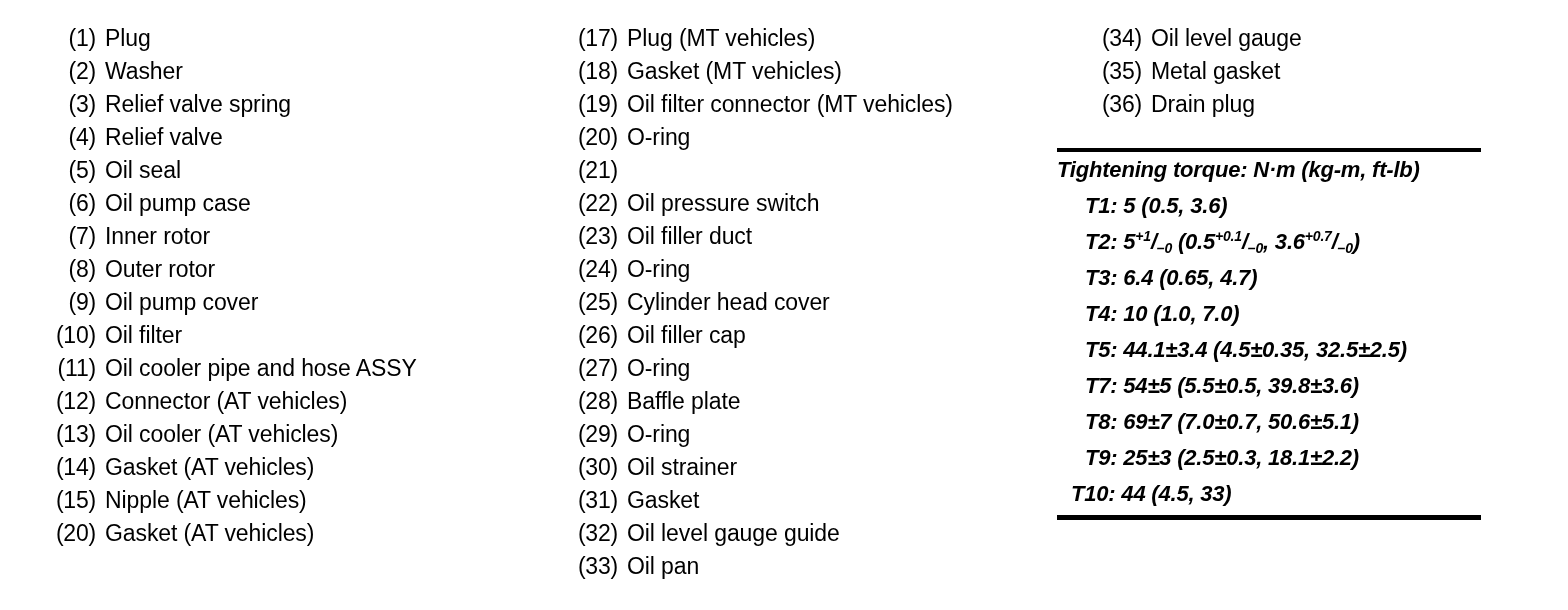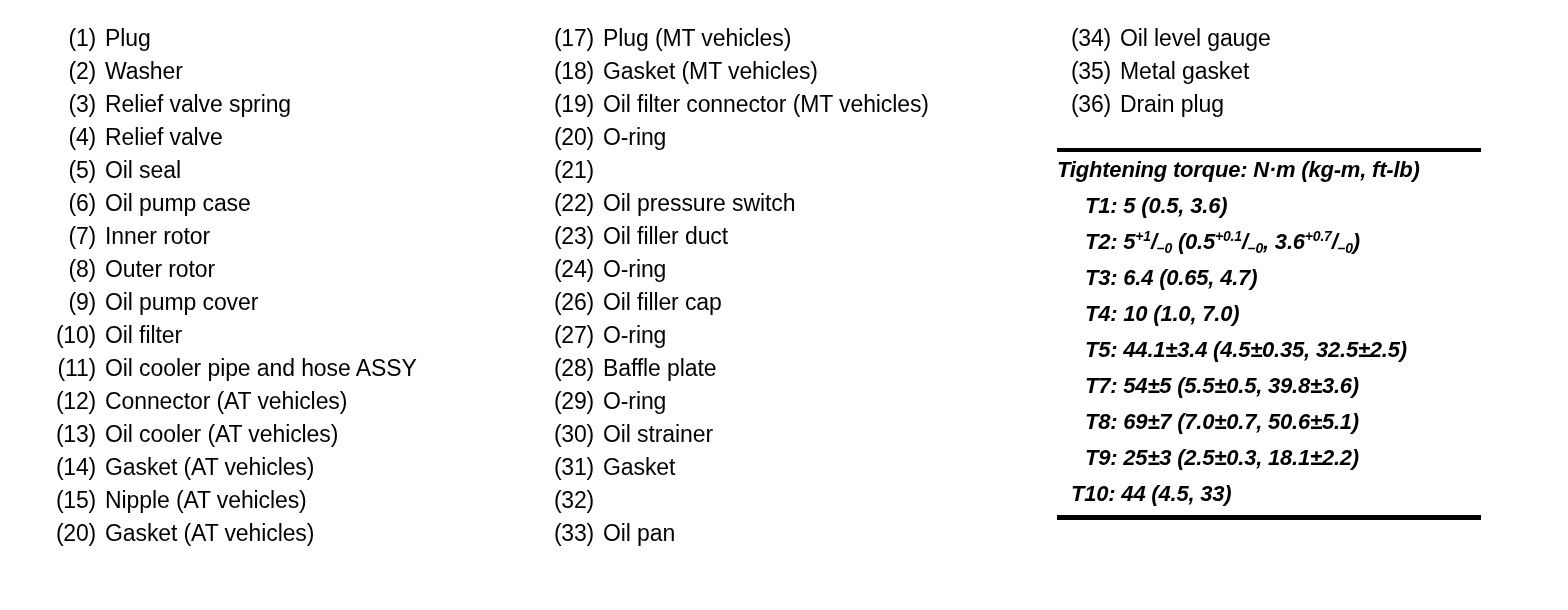--- a/index.html
+++ b/index.html
@@ -20,22 +20,22 @@
     position: absolute;
     inset: 0;
   }
 
   
   .col {
     position: absolute;
     top: 22px;
   }
   .col-1 { left: 38px;  width: 500px; }
-  .col-2 { left: 536px; width: 500px; }
-  .col-3 { left: 1053px; width: 480px; }
+  .col-2 { left: 560px; width: 500px; }
+  .col-3 { left: 1084px; width: 480px; }
 
   .part-row {
     display: flex;
     align-items: baseline;
     height: 33px;
     font-size: 23px;
     line-height: 33px;
     white-space: nowrap;
   }
   .part-num {
@@ -206,20 +206,24 @@
     </div>
     <div class="part-row">
       <span class="part-num">(23)</span>
       <span class="part-label">Oil filler duct</span>
     </div>
     <div class="part-row">
       <span class="part-num">(24)</span>
       <span class="part-label">O-ring</span>
     </div>
     <div class="part-row">
+      <span class="part-num">(25)</span>
+      <span class="part-label">Cylinder head cover</span>
+    </div>
+    <div class="part-row">
       <span class="part-num">(26)</span>
       <span class="part-label">Oil filler cap</span>
     </div>
     <div class="part-row">
       <span class="part-num">(27)</span>
       <span class="part-label">O-ring</span>
     </div>
     <div class="part-row">
       <span class="part-num">(28)</span>
       <span class="part-label">Baffle plate</span>
@@ -231,20 +235,21 @@
     <div class="part-row">
       <span class="part-num">(30)</span>
       <span class="part-label">Oil strainer</span>
     </div>
     <div class="part-row">
       <span class="part-num">(31)</span>
       <span class="part-label">Gasket</span>
     </div>
     <div class="part-row">
       <span class="part-num">(32)</span>
+      <span class="part-label">Oil level gauge guide</span>
     </div>
     <div class="part-row">
       <span class="part-num">(33)</span>
       <span class="part-label">Oil pan</span>
     </div>
   </div>
 
   <div class="col col-3">
     <div class="part-row">
       <span class="part-num">(34)</span>

